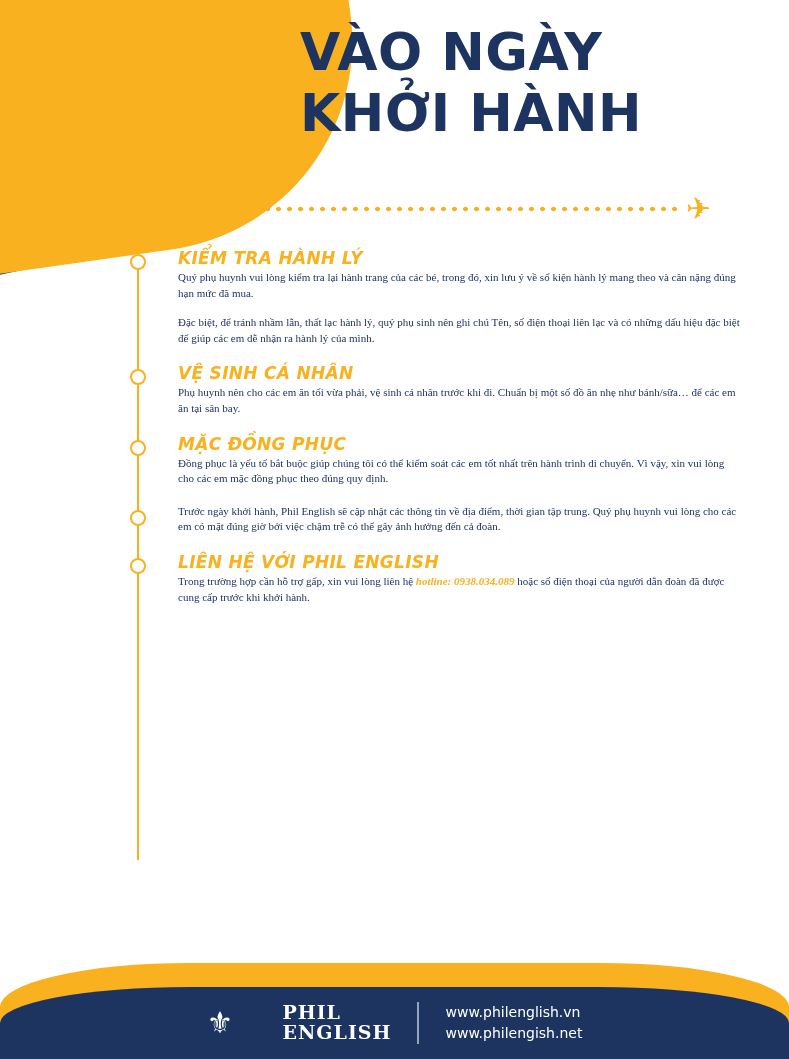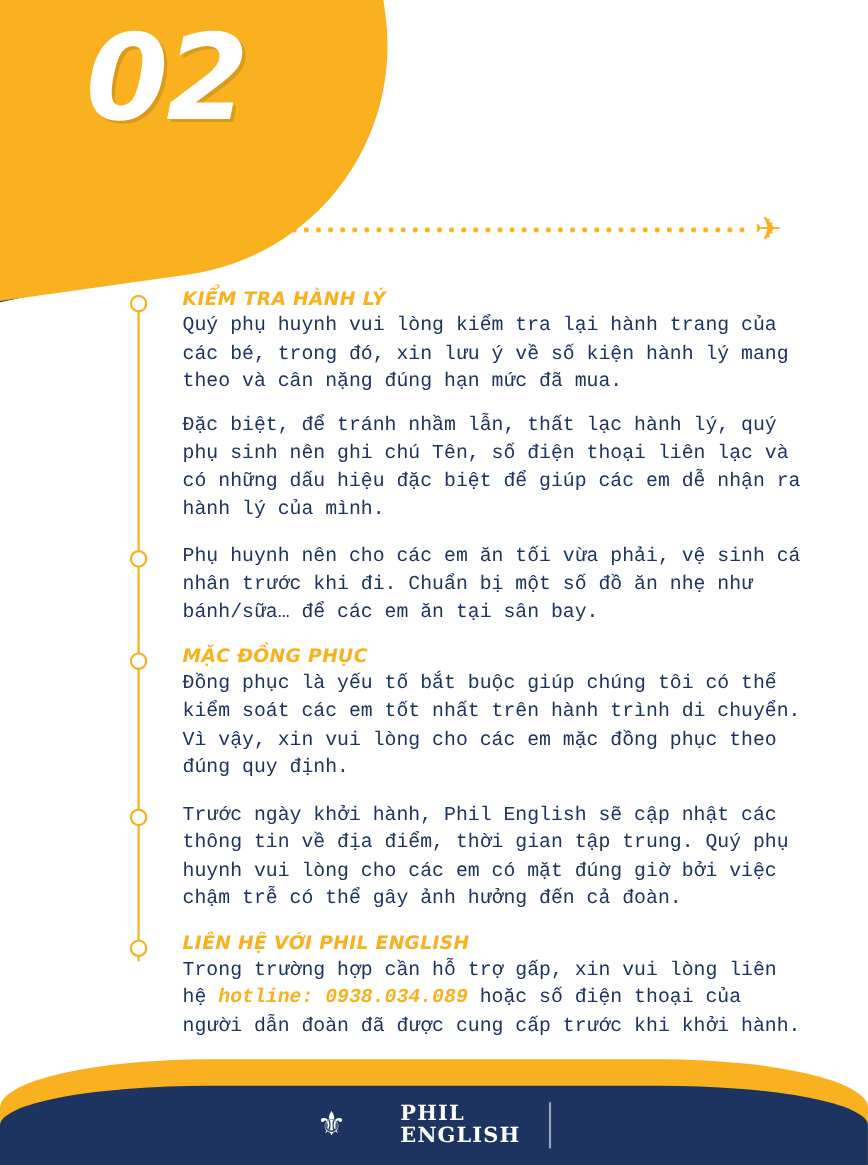--- a/index.html
+++ b/index.html
@@ -96,24 +96,23 @@
     left: 686px;
     top: 194px;
     color: #f9b11f;
     font-size: 30px;
     line-height: 1;
   }
 
   
   .content {
     position: absolute;
-    left: 108px;
+    left: 120px;
     top: 248px;
     width: 620px;
-    margin-top: 14px;
   }
 
   .timeline-line {
     position: absolute;
     left: 17px;
     top: 16px;
     width: 2px;
     height: 596px;
     background: #f9b11f;
   }
@@ -138,22 +137,22 @@
     font-family: "DejaVu Sans", sans-serif;
     font-weight: bold;
     font-style: italic;
     font-size: 17px;
     letter-spacing: 0.3px;
     text-transform: uppercase;
     margin-bottom: 2px;
   }
   .sec-para {
     color: #1d3461;
-    font-family: Liberation Mono, monospace;
-    font-size: 18px;
+    font-family: Liberation Serif, serif;
+    font-size: 11px;
     line-height: 1.42;
     margin-bottom: 14px;
   }
   .sec-para:last-child { margin-bottom: 0; }
 
   .hotline {
     color: #f9b11f;
     font-weight: bold;
     font-style: italic;
   }
@@ -230,38 +229,42 @@
 </style>
 </head>
 <body>
 
 <div class="page">
 
   <div class="hdr-navy-blob"></div>
   <div class="hdr-orange-dot"></div>
   <div class="hdr-yellow-blob"></div>
 
-  <div class="number">02</div>
-
+
+  <div class="title">
+    <span class="title-line">VÀO NGÀY</span>
+    <span class="title-line">KHỞI HÀNH</span>
+  </div>
 
   <div class="dotline"></div>
   <div class="plane-icon">✈</div>
 
   <div class="content">
     <div class="timeline-line"></div>
 
     <div class="section">
       <div class="bullet"></div>
       <div class="sec-title">KIỂM TRA HÀNH LÝ</div>
       <div class="sec-para">Quý phụ huynh vui lòng kiểm tra lại hành trang của các bé, trong đó, xin lưu ý về số kiện hành lý mang theo và cân nặng đúng hạn mức đã mua.</div>
       <div class="sec-para">Đặc biệt, để tránh nhầm lẫn, thất lạc hành lý, quý phụ sinh nên ghi chú Tên, số điện thoại liên lạc và có những dấu hiệu đặc biệt để giúp các em dễ nhận ra hành lý của mình.</div>
     </div>
 
     <div class="section">
       <div class="bullet"></div>
+      <div class="sec-title">VỆ SINH CÁ NHÂN</div>
       <div class="sec-para">Phụ huynh nên cho các em ăn tối vừa phải, vệ sinh cá nhân trước khi đi. Chuẩn bị một số đồ ăn nhẹ như bánh/sữa… để các em ăn tại sân bay.</div>
     </div>
 
     <div class="section">
       <div class="bullet"></div>
       <div class="sec-title">MẶC ĐỒNG PHỤC</div>
       <div class="sec-para">Đồng phục là yếu tố bắt buộc giúp chúng tôi có thể kiểm soát các em tốt nhất trên hành trình di chuyển. Vì vậy, xin vui lòng cho các em mặc đồng phục theo đúng quy định.</div>
     </div>
 
     <div class="section">
@@ -281,16 +284,20 @@
     <div class="footer-navy"></div>
     <div class="footer-inner">
       <div class="brand">
         <span class="brand-mark">⚜</span>
         <span class="brand-text">
           <span>PHIL</span>
           <span>ENGLISH</span>
         </span>
       </div>
       <div class="divider"></div>
+      <div class="urls">
+        <span>www.philenglish.vn</span>
+        <span>www.philengish.net</span>
+      </div>
     </div>
   </div>
 
 </div>
 
 </body></html>

